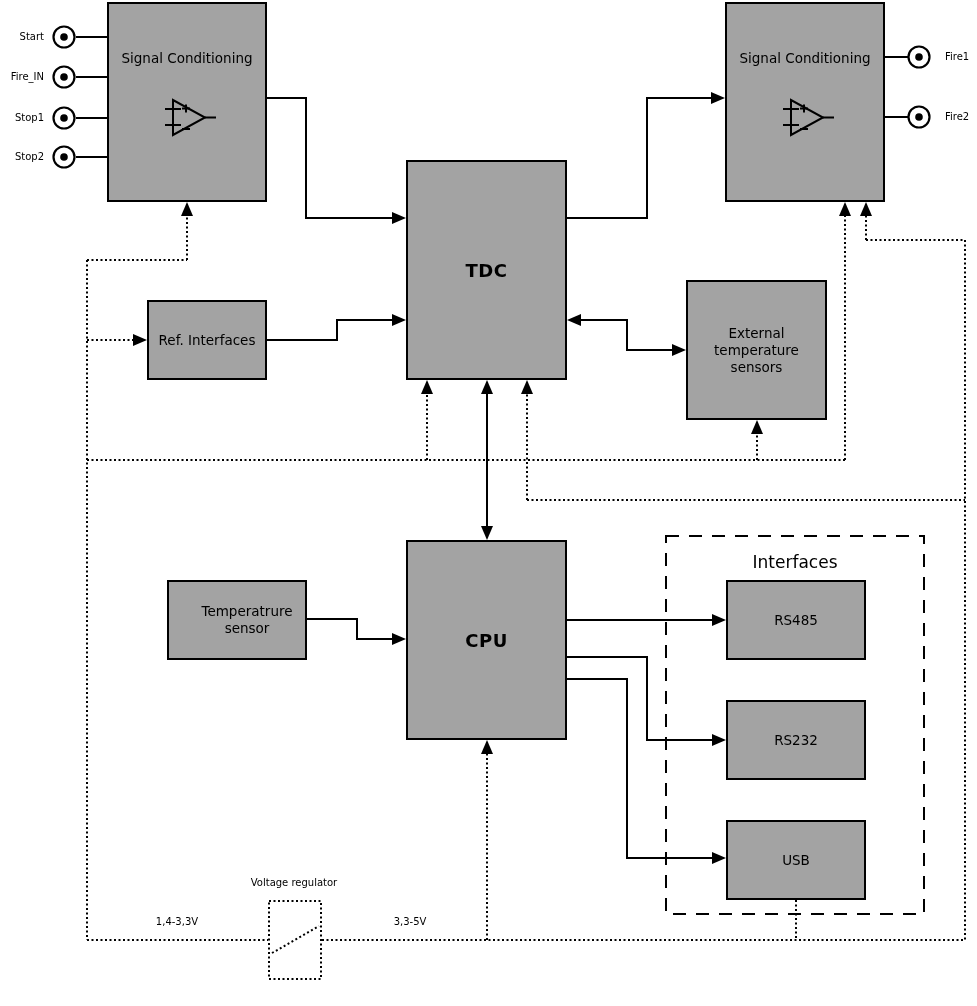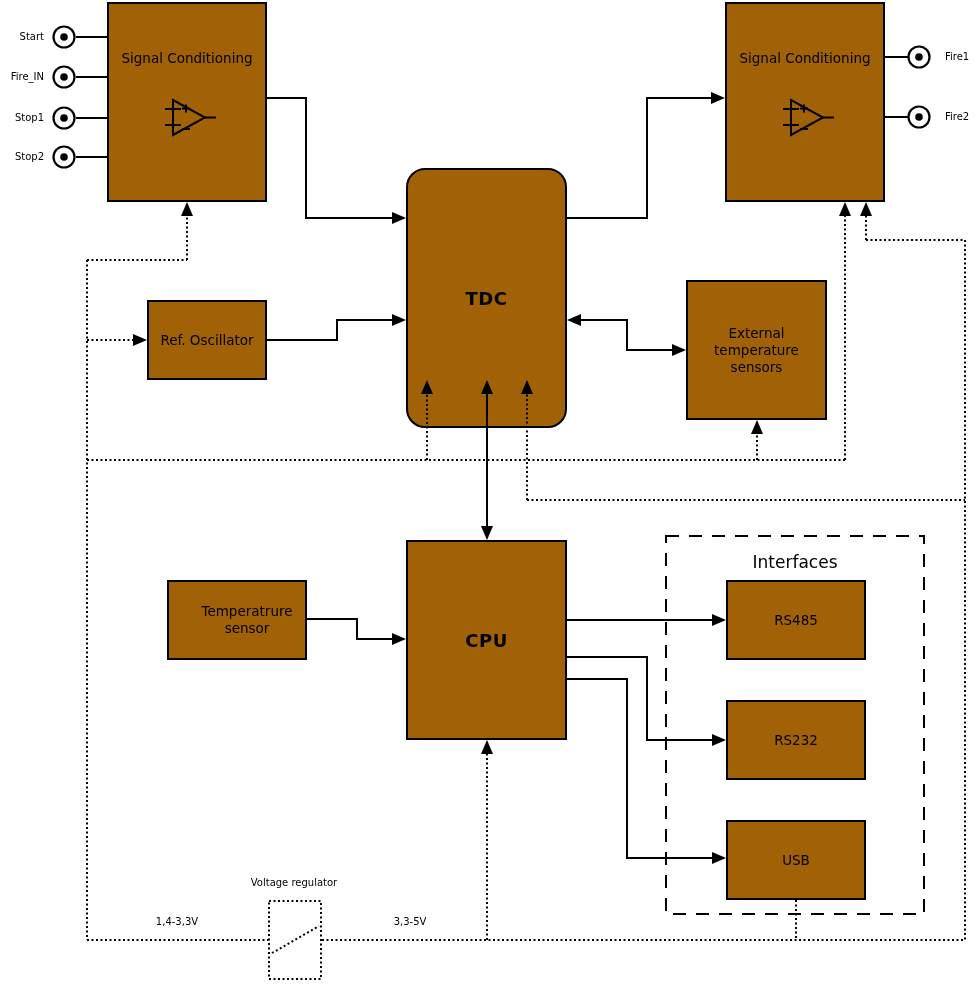--- a/index.html
+++ b/index.html
@@ -7,21 +7,21 @@
     position:relative;
     width:977px;height:1006px;
     background:#ffffff;
     font-family:"DejaVu Sans","Liberation Sans",sans-serif;
     color:#000;
     overflow:hidden;
   }
   .wires{position:absolute;left:0;top:0;pointer-events:none;z-index:3;}
   .box{
     position:absolute;box-sizing:border-box;
-    border:2px solid #000;background:#a16207;
+    border:2px solid #000;background:#a3a3a3;
     display:flex;align-items:center;justify-content:center;
     text-align:center;font-size:13.5px;line-height:17px;z-index:1;
   }
   .box.big{font-weight:bold;font-size:18px;letter-spacing:0.5px;}
   .box.toplabel{align-items:flex-start;padding-top:46px;}
   .lbl{
     position:absolute;font-size:10px;line-height:18px;
     white-space:nowrap;z-index:2;
   }
   .lbl.right{text-align:right;}
@@ -38,26 +38,26 @@
 <div class="canvas">
 
   <div class="box toplabel" style="left:107px;top:2px;width:160px;height:200px;">
     <span>Signal Conditioning</span>
   </div>
 
   <div class="box toplabel" style="left:725px;top:2px;width:160px;height:200px;">
     <span>Signal Conditioning</span>
   </div>
 
-  <div class="box big" style="left:406px;top:168px;width:161px;height:260px;border-radius:19px;">
+  <div class="box big" style="left:406px;top:160px;width:161px;height:220px;">
     <span>TDC</span>
   </div>
 
   <div class="box" style="left:147px;top:300px;width:120px;height:80px;">
-    <span>Ref. Oscillator</span>
+    <span>Ref. Interfaces</span>
   </div>
 
   <div class="box" style="left:686px;top:280px;width:141px;height:140px;">
     <span class="wrap" style="width:100px;">External temperature sensors</span>
   </div>
 
   <div class="box big" style="left:406px;top:540px;width:161px;height:200px;">
     <span>CPU</span>
   </div>
 

